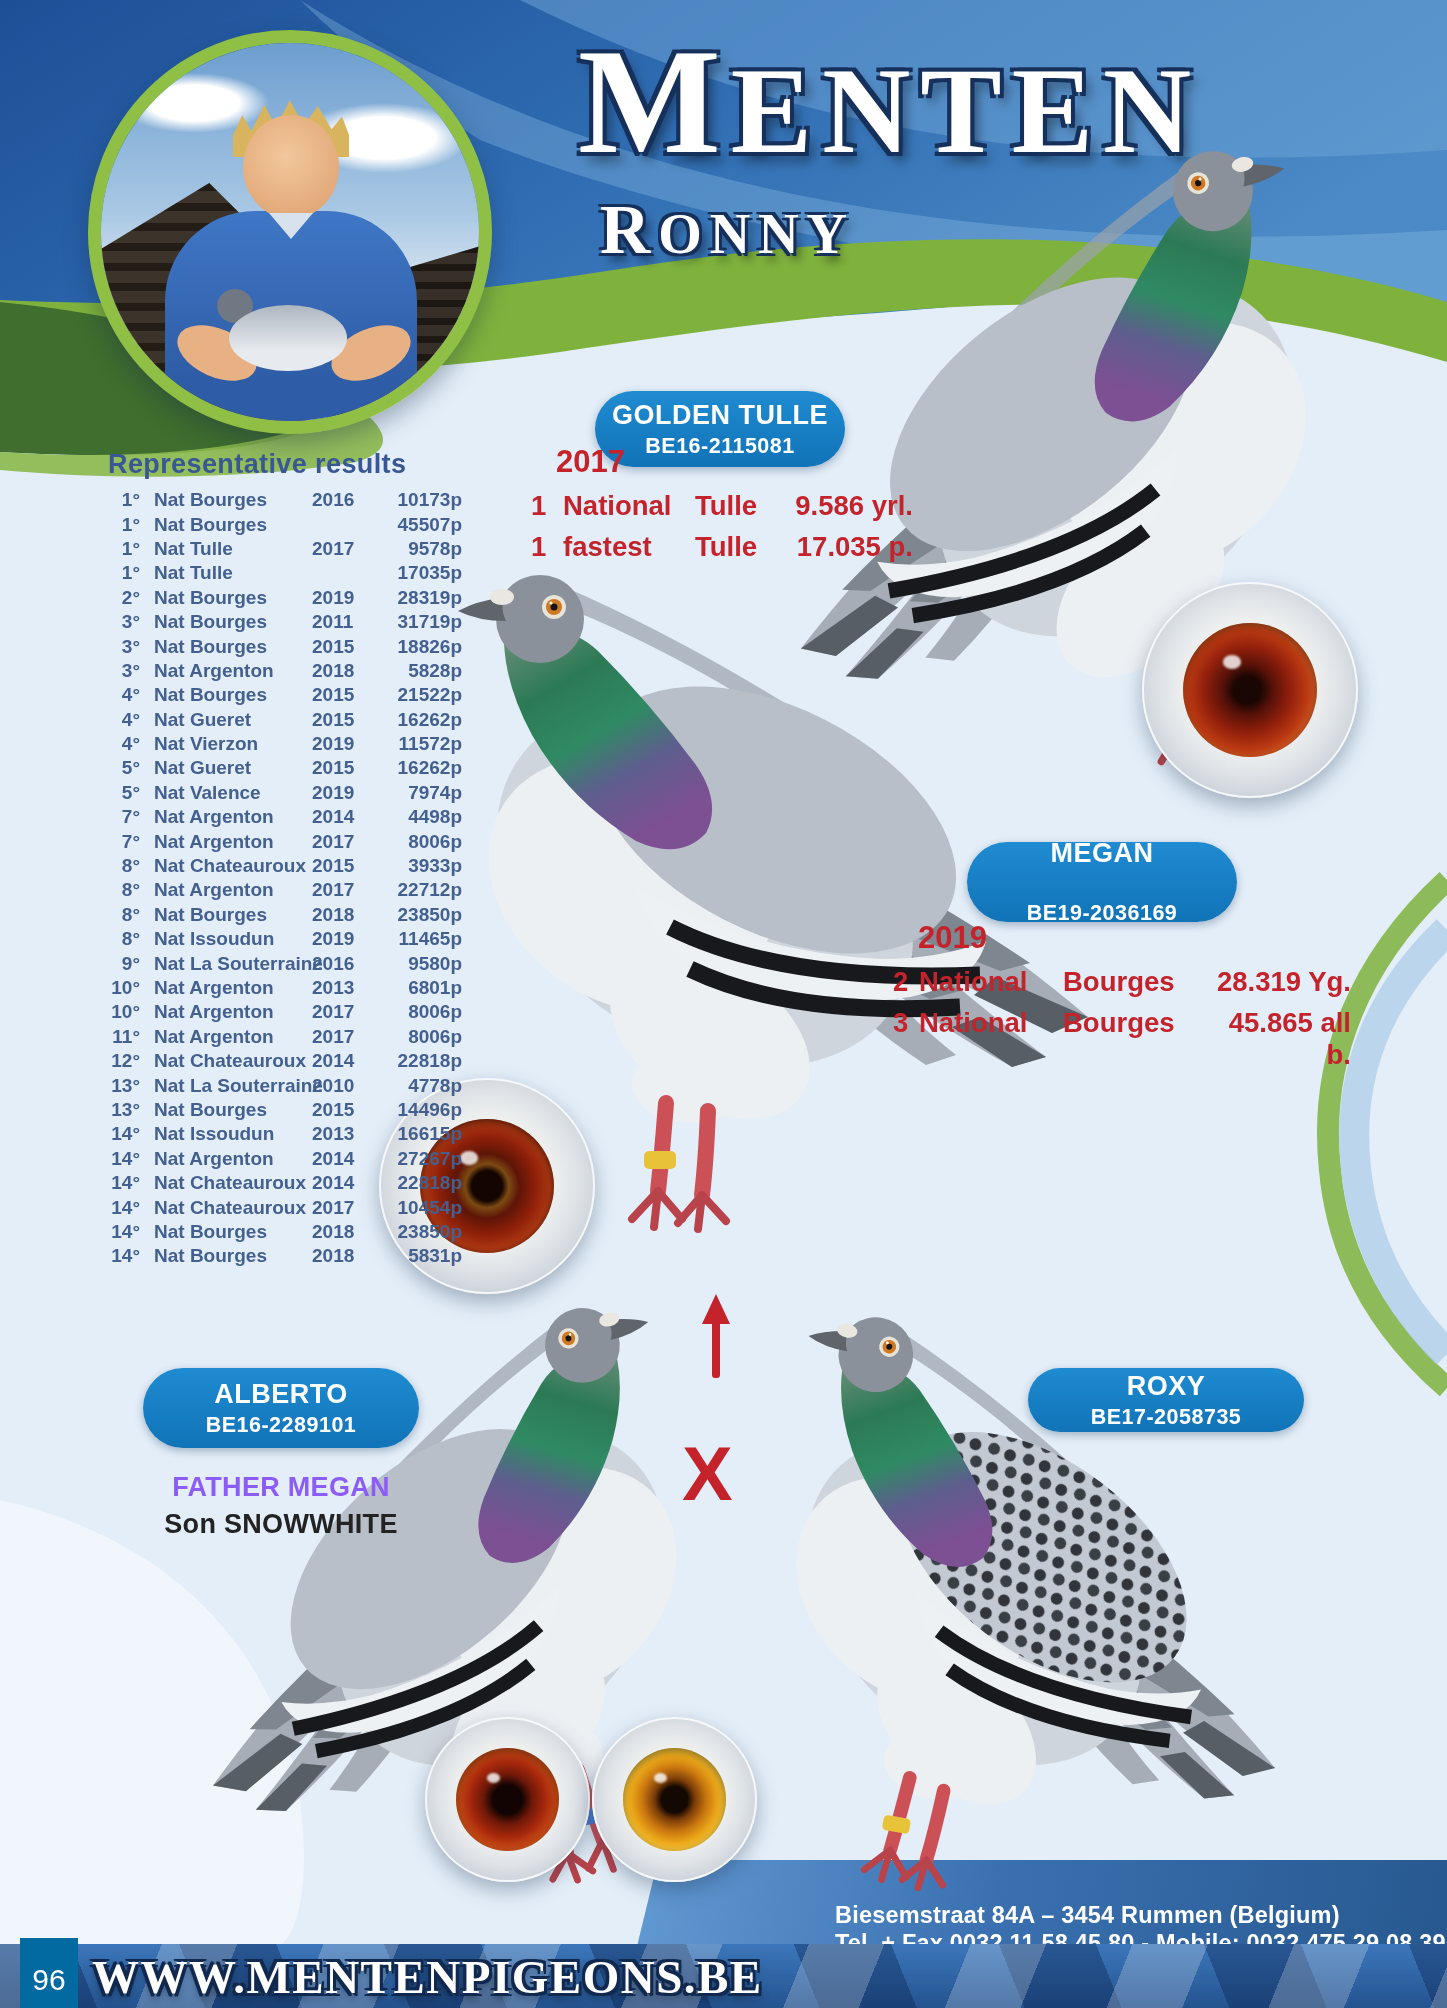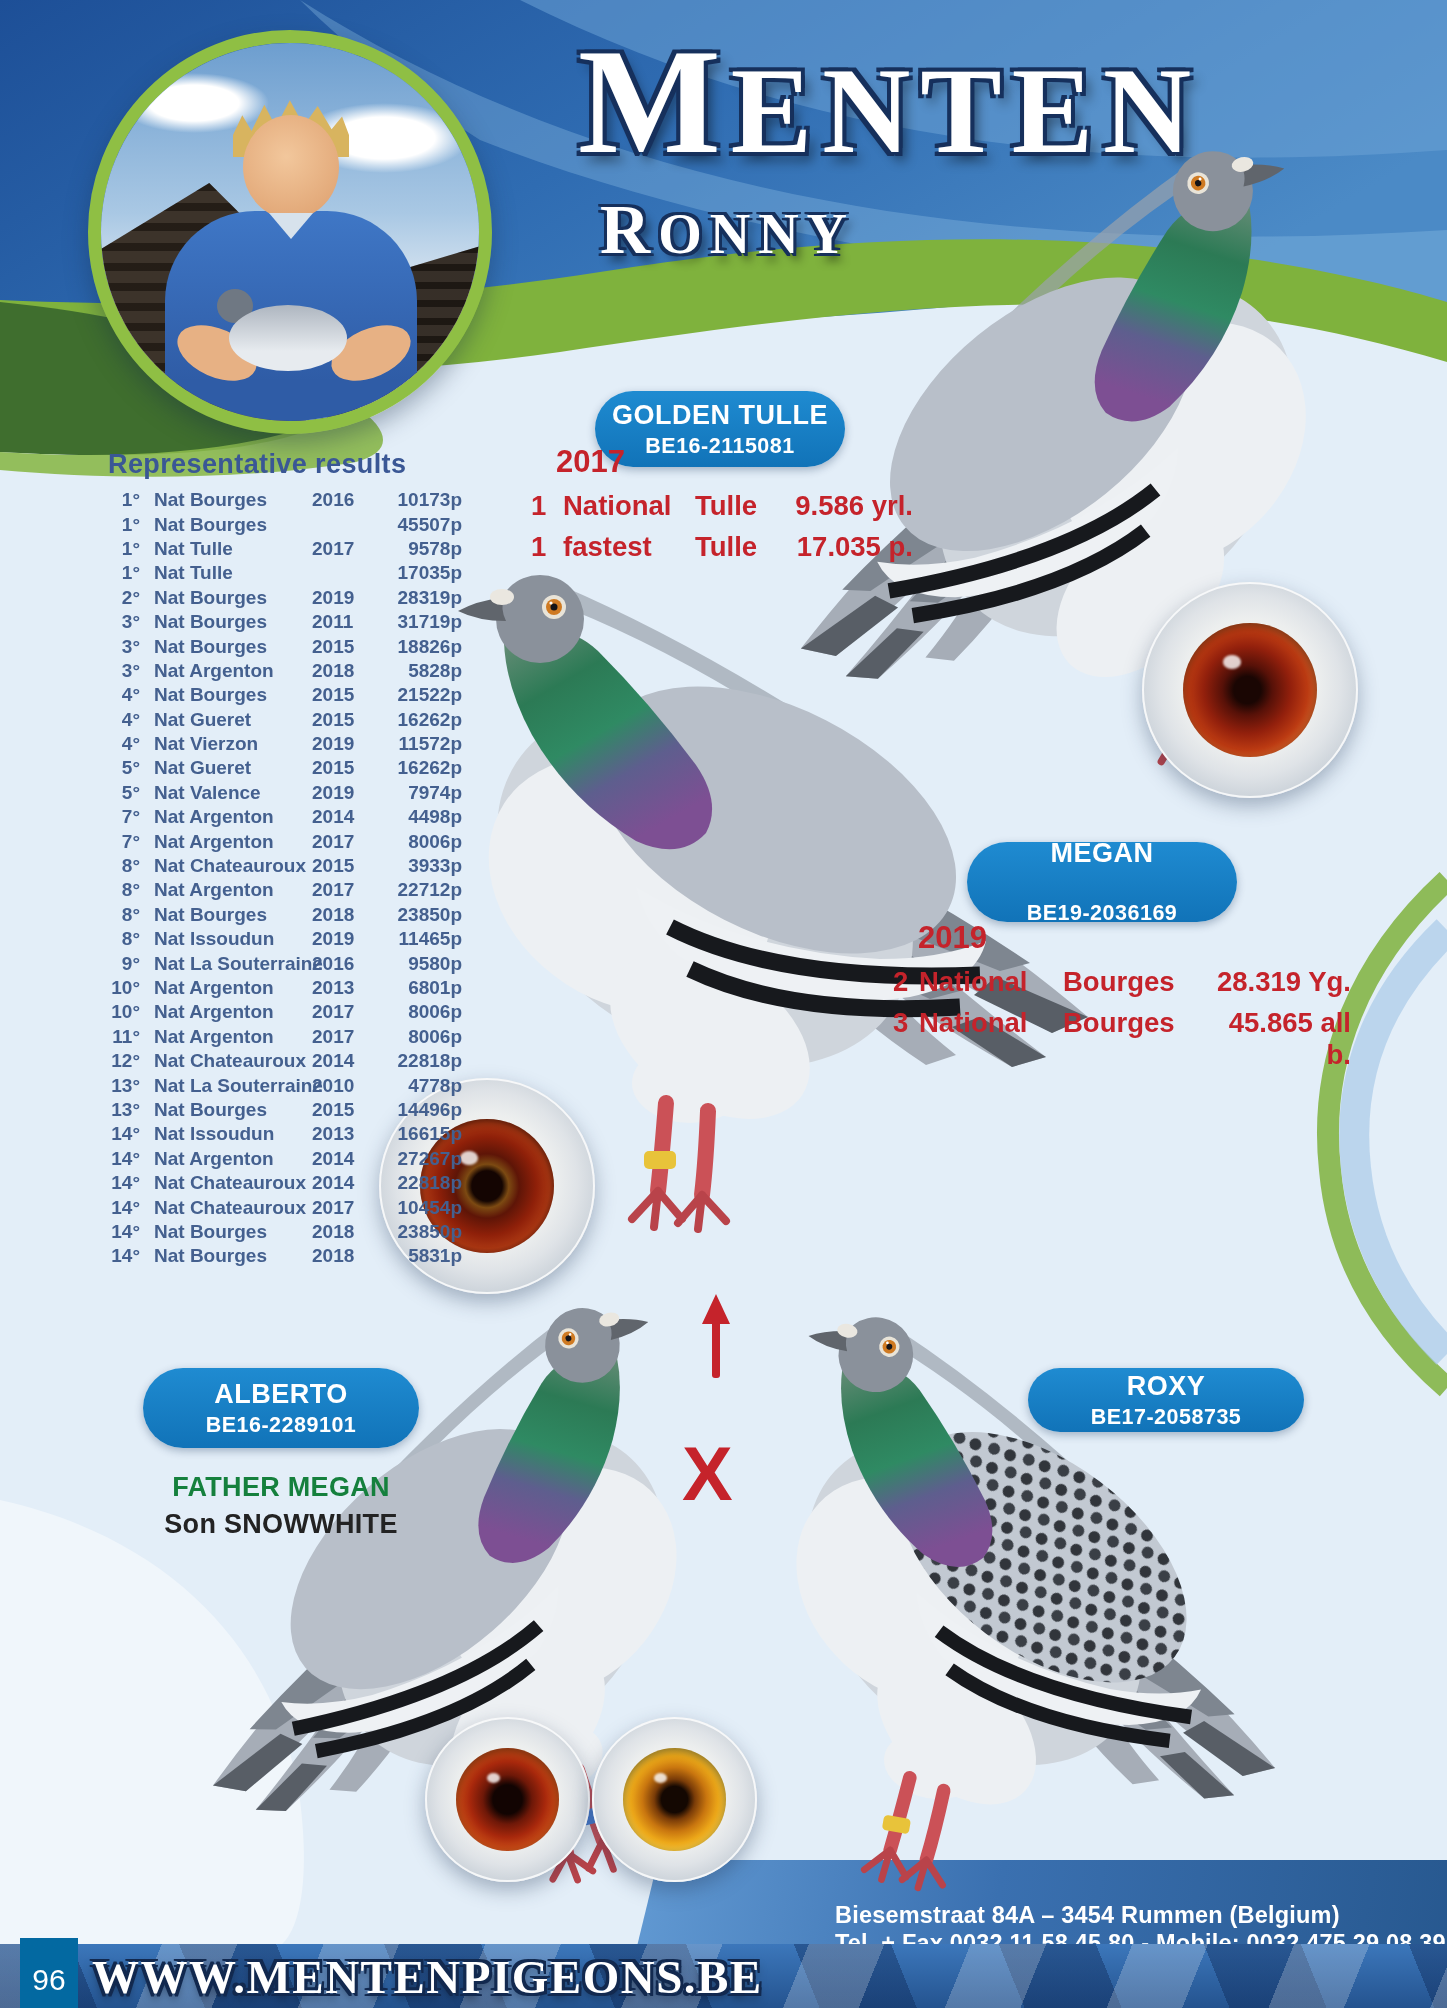--- a/index.html
+++ b/index.html
@@ -69,21 +69,21 @@
   .res-lines{display:grid;row-gap:9px;margin-top:10px;font-size:27.5px;}
   .res-line{display:grid;}
   #gt-results{left:531px;top:444px;width:382px;}
   #gt-results .res-line{grid-template-columns:32px 132px 96px 1fr;}
   #megan-results{left:893px;top:920px;width:458px;}
   #megan-results .res-line{grid-template-columns:26px 144px 150px 1fr;}
   .res-result{text-align:right;}
 
   
   .parent-label{z-index:5;text-align:center;font-weight:700;}
-  .parent-role{font-size:27px;color:#15803d;letter-spacing:.3px;}
+  .parent-role{font-size:27px;color:#8b5cf6;letter-spacing:.3px;}
   .parent-lineage{font-size:27px;color:#232323;margin-top:6px;letter-spacing:.3px;}
   #label-alberto{left:103px;top:1472px;width:356px;}
   #label-roxy{left:988px;top:1472px;width:356px;}
 
   
   .cross{left:682px;top:1430px;z-index:5;font-size:76px;font-weight:900;color:#c5232b;}
   .up-arrow{left:701px;top:1294px;z-index:5;}
 
   
   .pigeon{z-index:3;}

